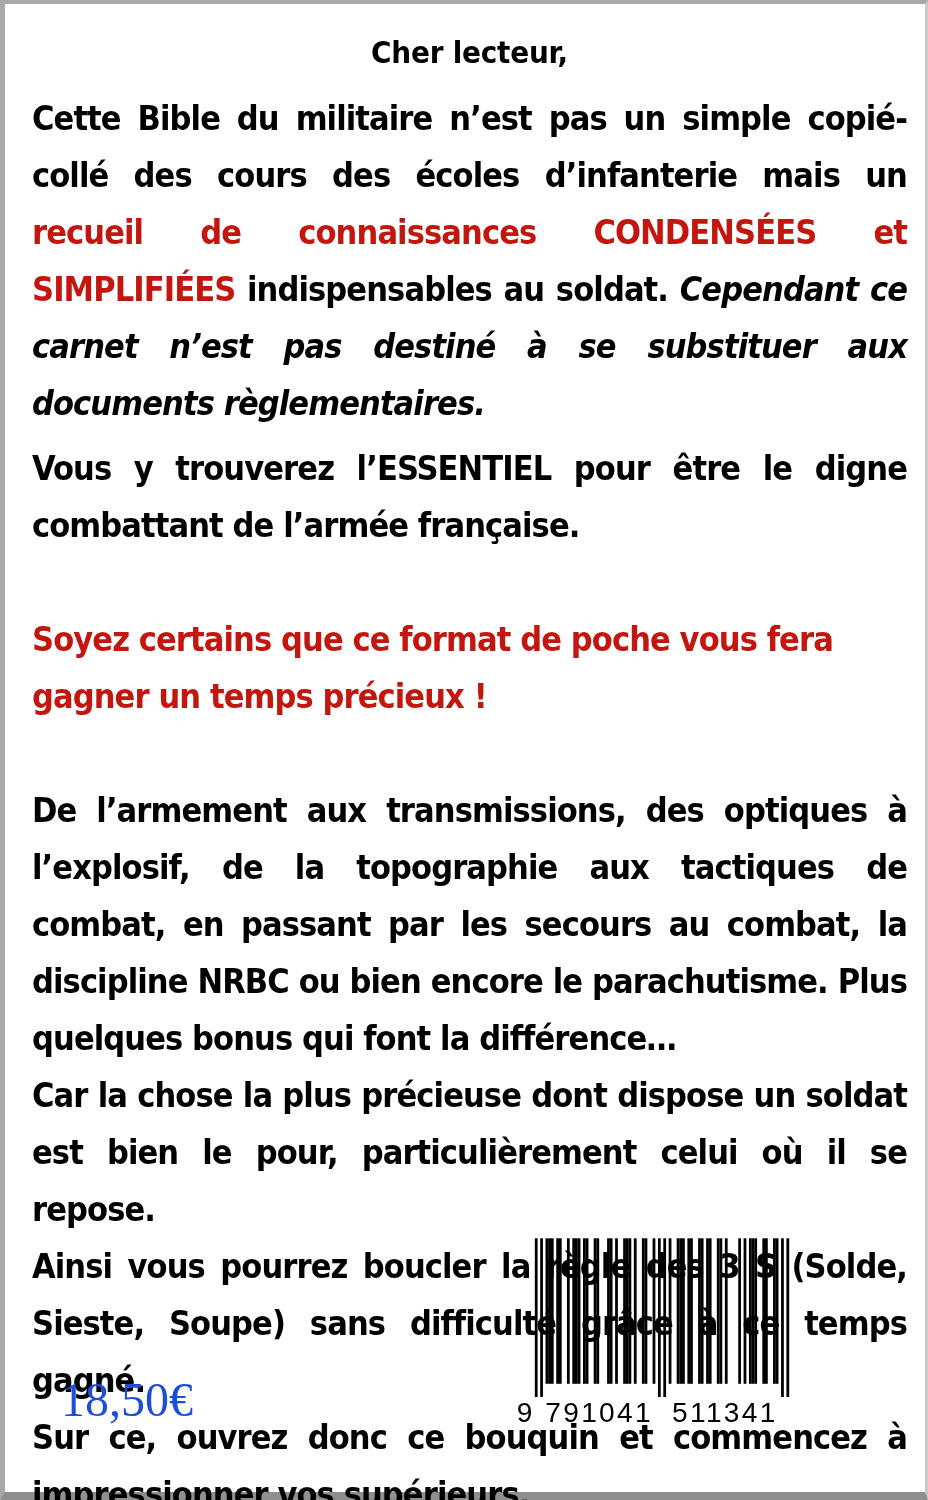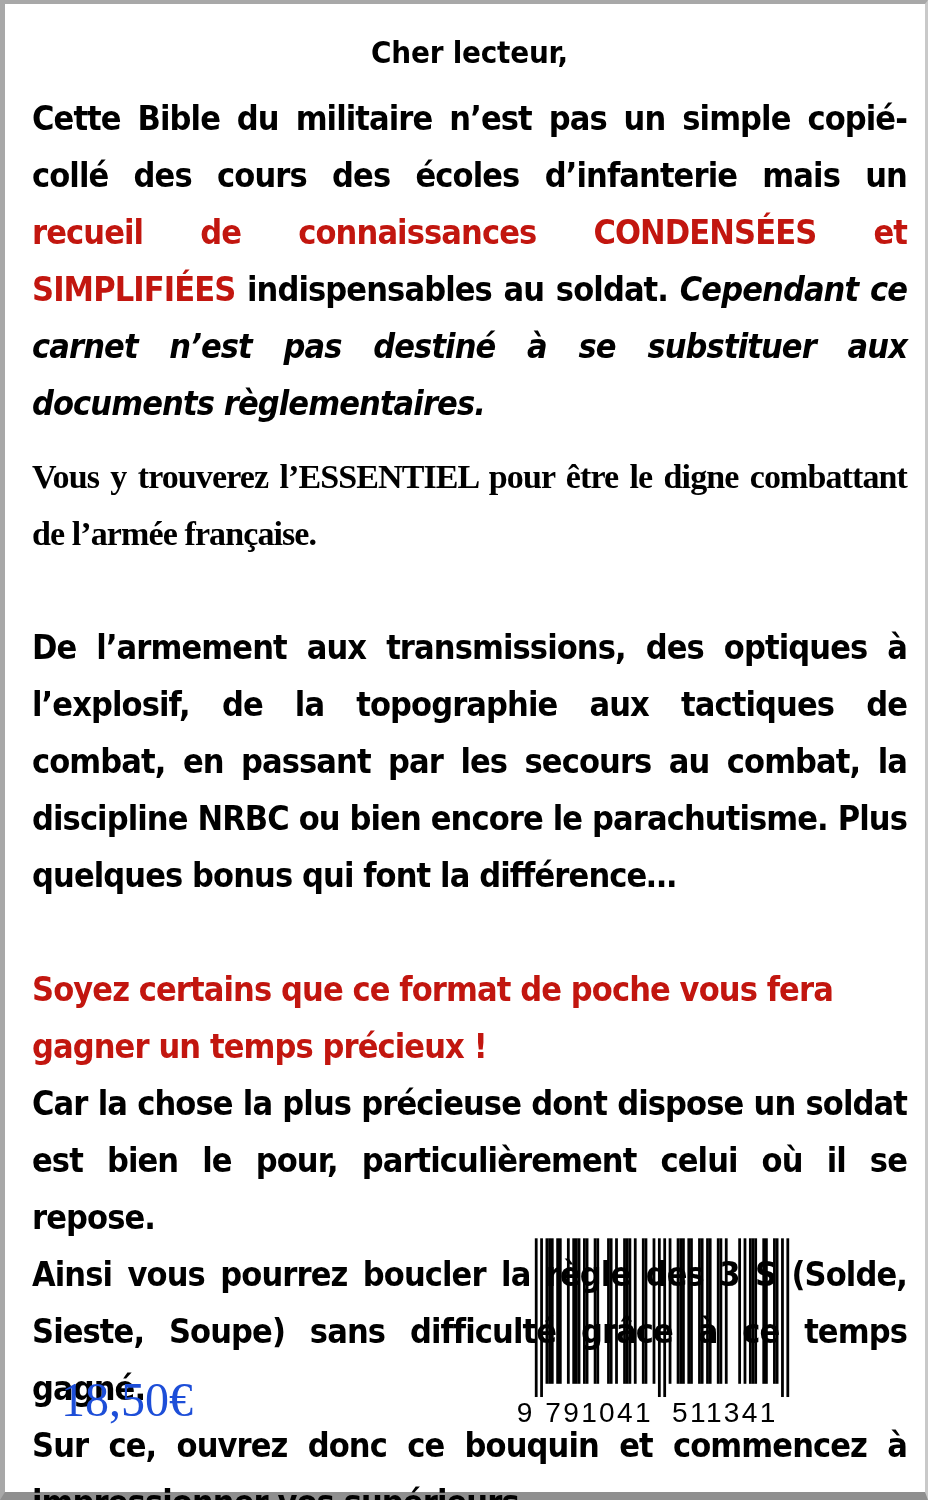--- a/index.html
+++ b/index.html
@@ -61,21 +61,21 @@
     font-size: 34px;
     line-height: 57px;
     color: #000000;
     margin: 0;
     letter-spacing: -0.9px;
     word-spacing: 0px;
   }
   .para.last-left { text-align: left; }
 
   .p1 { margin-top: 18px; }
-  .p1b { margin-top: 16px; font-family: Liberation Serif, serif; }
+  .p1b { margin-top: 8px; }
   .p2 { margin-top: 57px; }
   .p3 { margin-top: 57px; }
   .p3b { margin-top: 0; }
 
   .red { color: #C2160F; }
 
   .ital {
     font-style: italic;
   }
 
@@ -117,23 +117,23 @@
 
 <div class="page">
   <div class="inner">
 
     <div class="heading ctext">Cher lecteur,</div>
 
     <div class="para ctext p1"><span>Cette Bible du militaire n’est pas un simple copié-collé des cours des écoles d’infanterie mais un </span><span class="red">recueil de connaissances CONDENSÉES et SIMPLIFIÉES</span><span> indispensables au soldat. </span><span class="ital">Cependant ce carnet n’est pas destiné à se substituer aux documents règlementaires.</span></div>
 
     <div class="para ctext p1b">Vous y trouverez l’ESSENTIEL pour être le digne combattant de l’armée française.</div>
 
+    <div class="para ctext p3 last-left"><span class="red">Soyez certains que ce format de poche vous fera gagner un temps précieux !</span></div>
+
     <div class="para ctext p2">De l’armement aux transmissions, des optiques à l’explosif, de la topographie aux tactiques de combat, en passant par les secours au combat, la discipline NRBC ou bien encore le parachutisme. Plus quelques bonus qui font la différence…</div>
-
-    <div class="para ctext p3 last-left"><span class="red">Soyez certains que ce format de poche vous fera gagner un temps précieux !</span></div>
 
     <div class="para ctext p3b">Car la chose la plus précieuse dont dispose un soldat est bien le pour, particulièrement celui où il se repose.</div>
 
     <div class="para ctext p3b">Ainsi vous pourrez boucler la règle des 3 S (Solde, Sieste, Soupe) sans difficulté grâce à ce temps gagné.</div>
 
     <div class="para ctext p3b">Sur ce, ouvrez donc ce bouquin et commencez à impressionner vos supérieurs.</div>
 
   </div>
 
   <div class="bottom">

